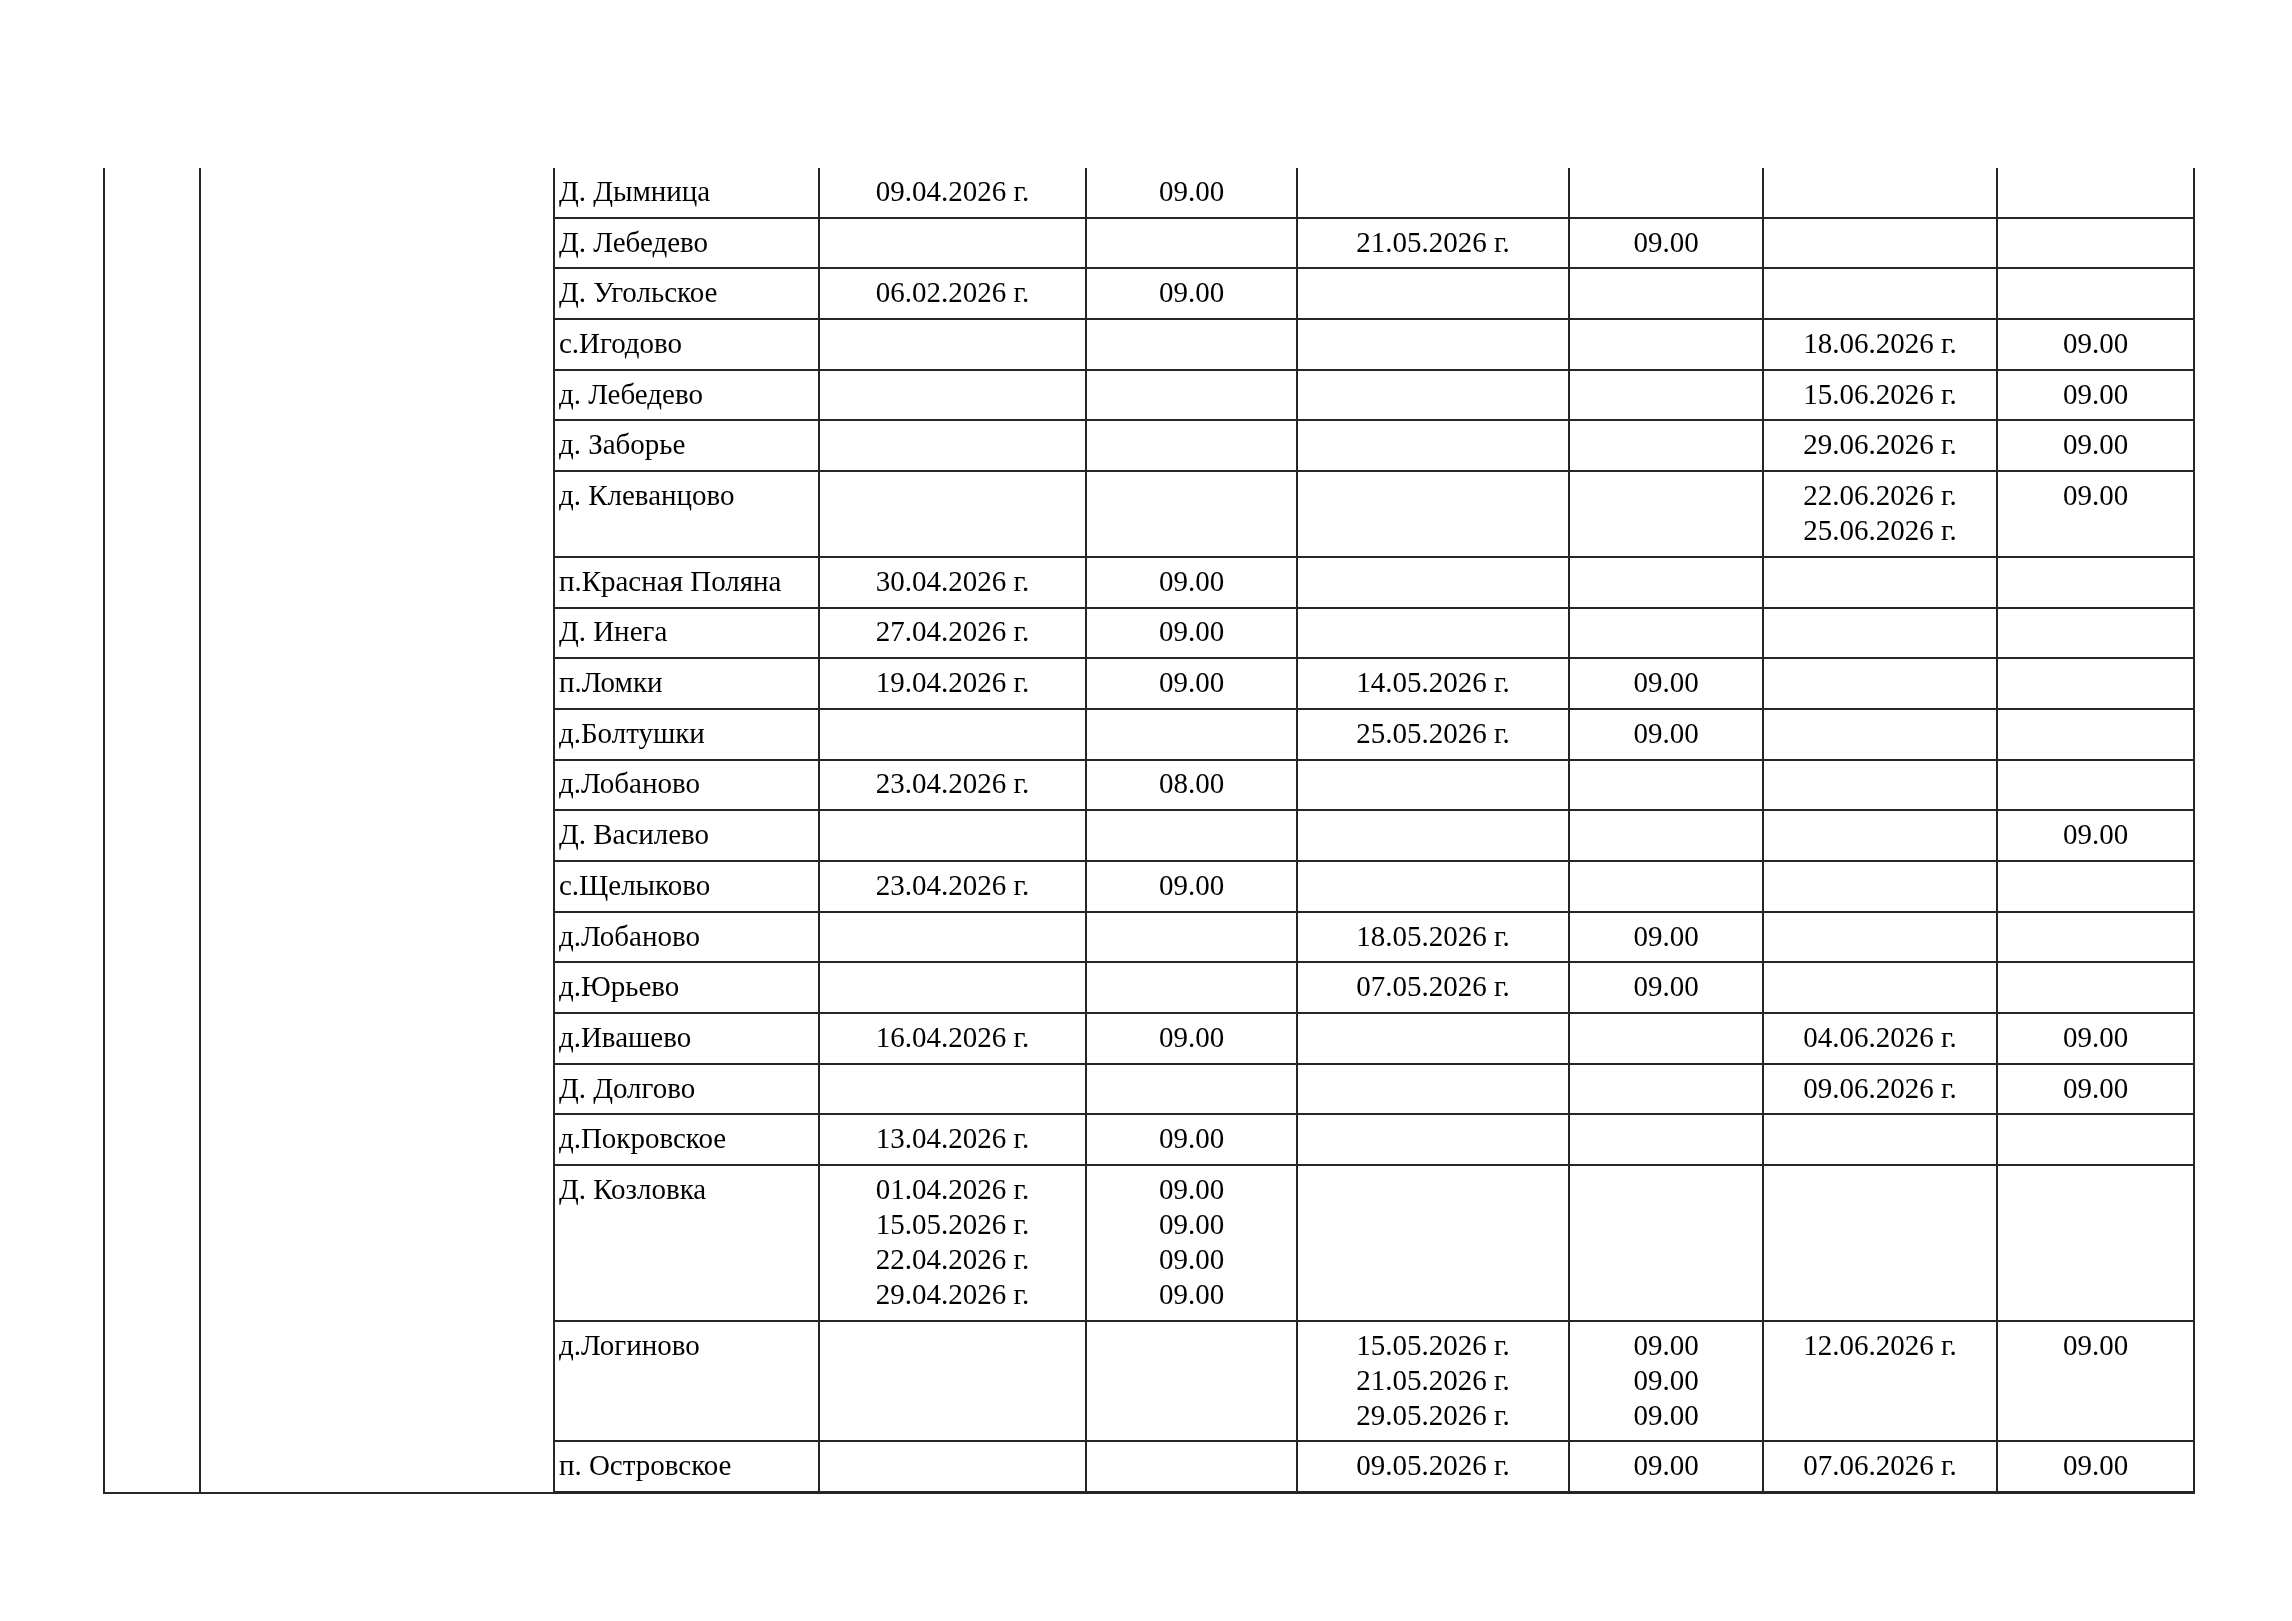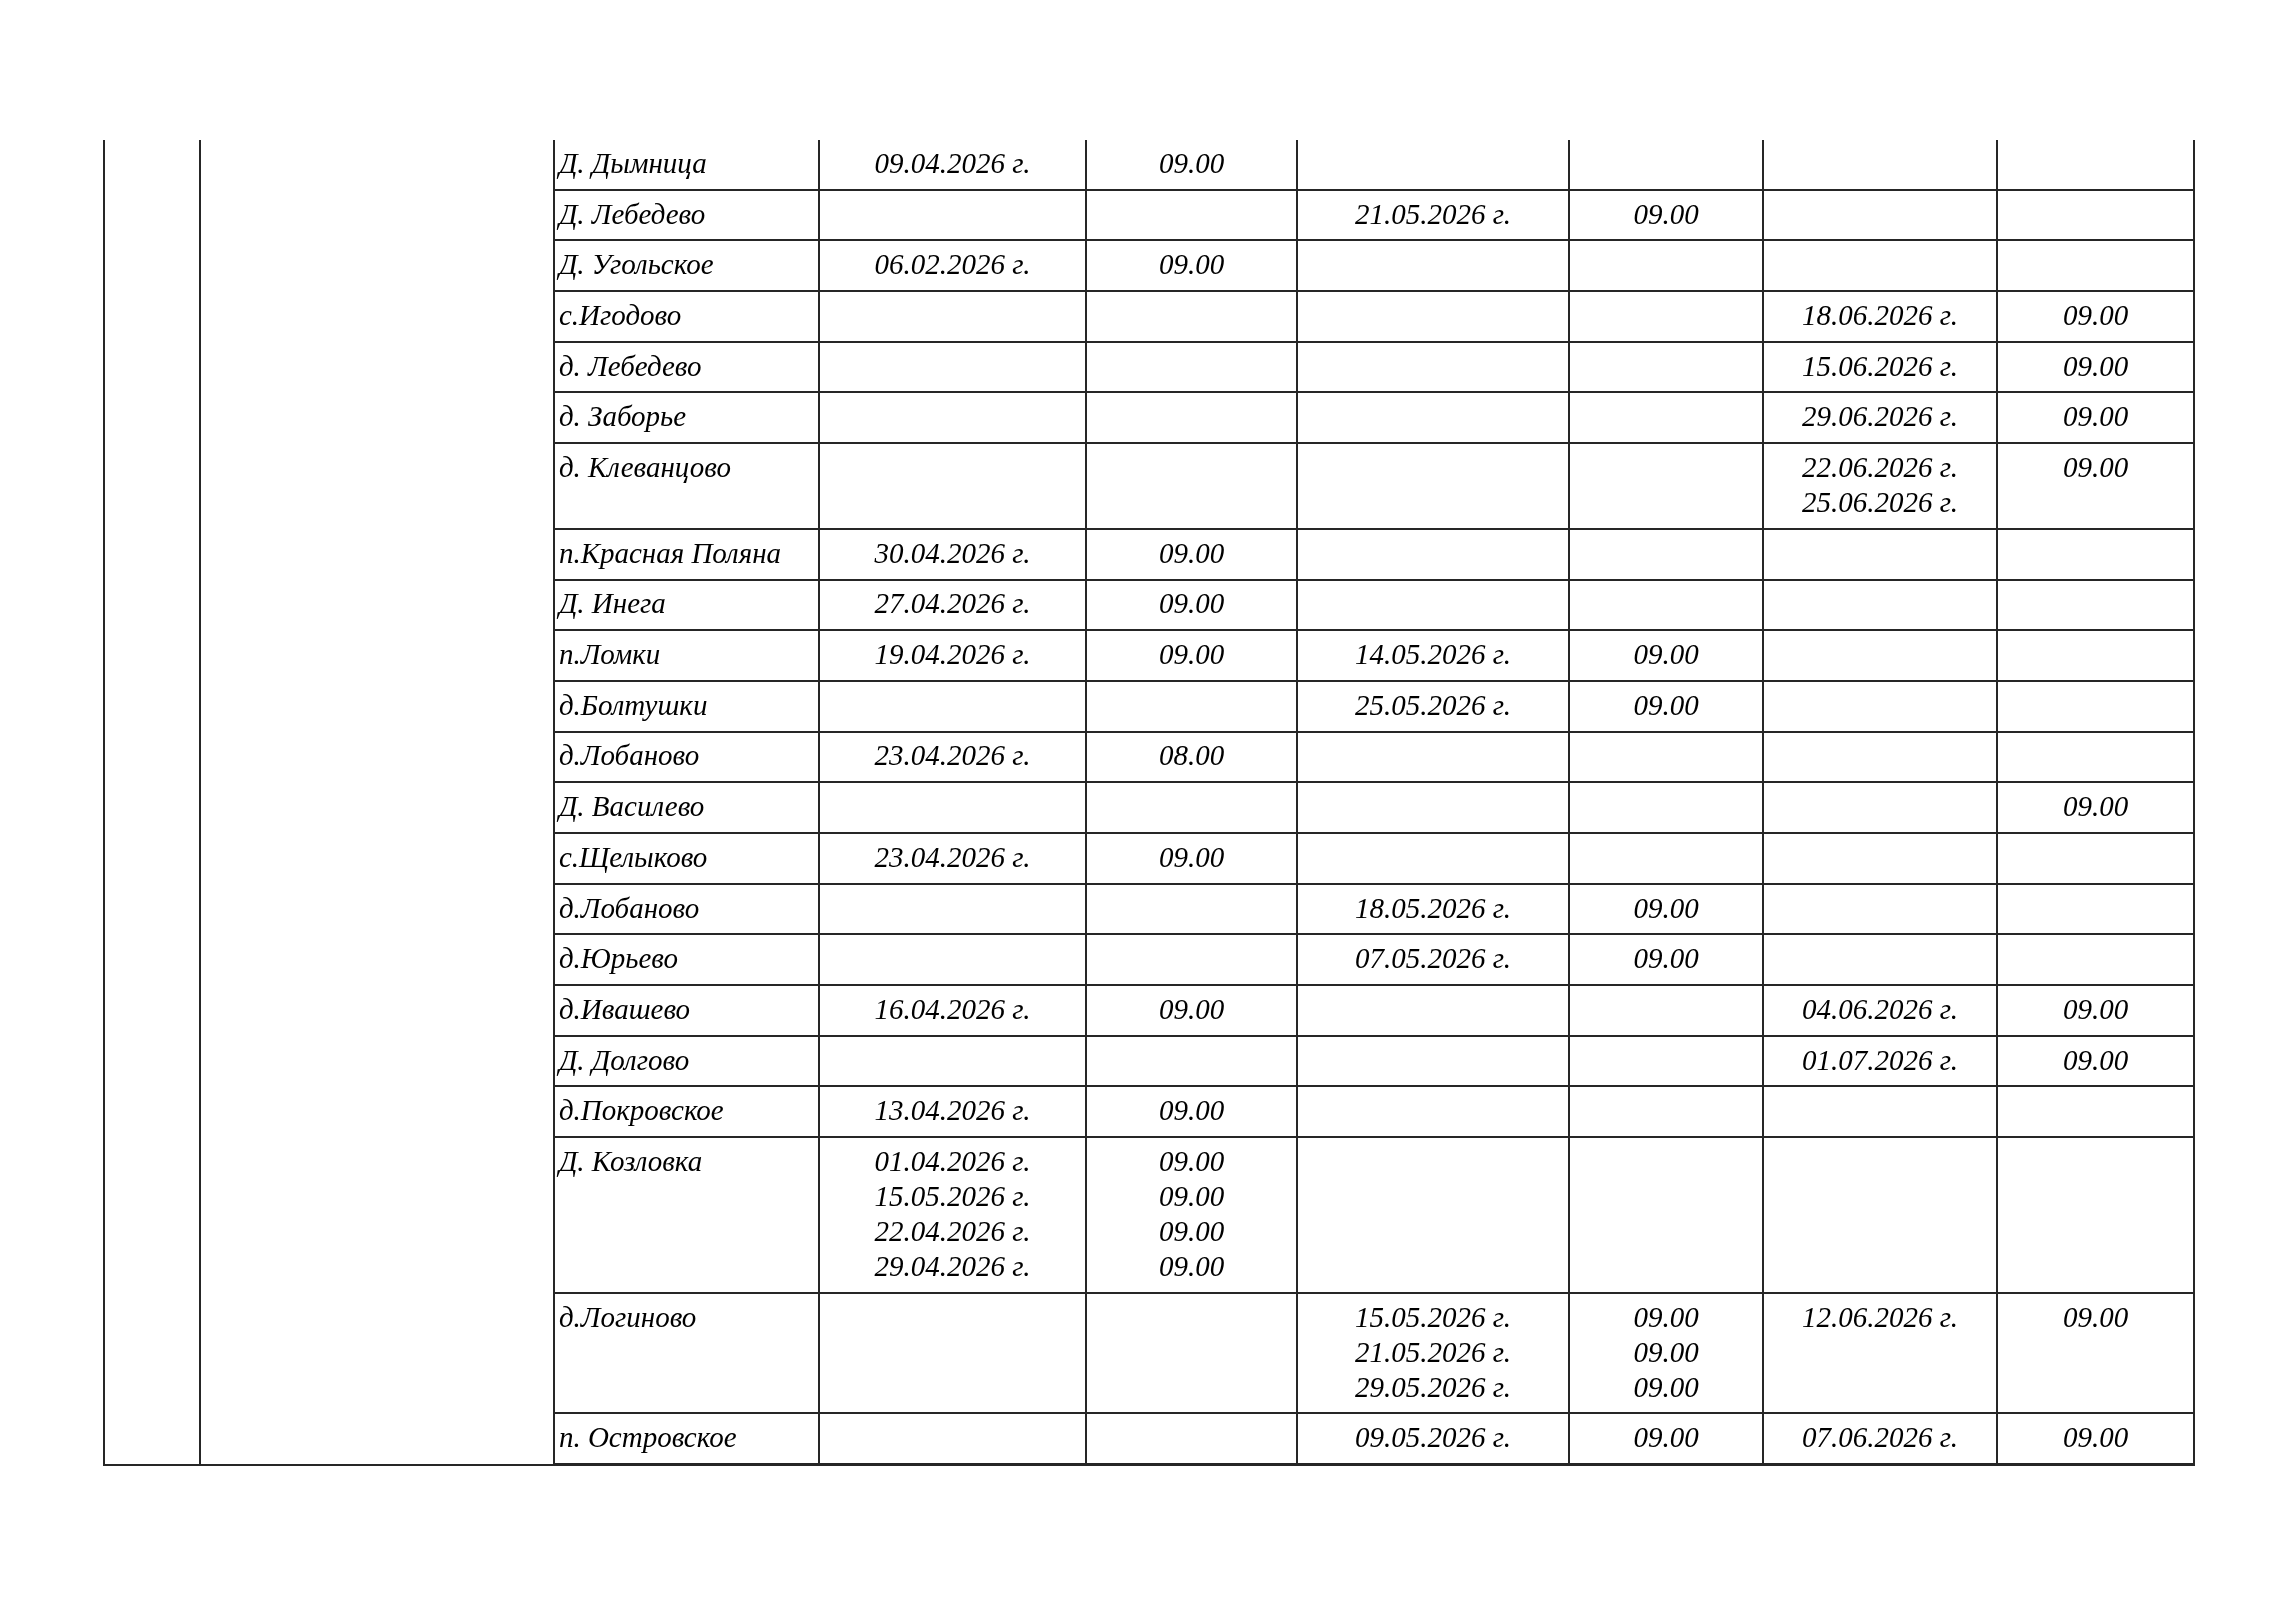--- a/index.html
+++ b/index.html
@@ -12,24 +12,23 @@
     width: 2293px;
     height: 1621px;
     font-family: "Liberation Serif", "DejaVu Serif", serif;
     font-size: 29px;
     color: #000000;
     overflow: hidden;
   }
   table.schedule {
     position: absolute;
     left: 103px;
-    top: 140px;
+    top: 168px;
     border-collapse: collapse;
     table-layout: fixed;
-    font-style: italic;
   }
   table.schedule td {
     border: 2.9px solid #262626;
     vertical-align: top;
     padding: 5.9px 3.9px 7.8px 3.9px;
     line-height: 35px;
     overflow: hidden;
   }
   table.schedule tr { height: 49px; }
   
@@ -290,21 +289,21 @@
           <div class="ln">09.00</div>
         </td>
       </tr>
       <tr>
         <td class="place">Д. Долгово</td>
         <td class="val"></td>
         <td class="val"></td>
         <td class="val"></td>
         <td class="val"></td>
         <td class="val">
-          <div class="ln">01.07.2026 г.</div>
+          <div class="ln">09.06.2026 г.</div>
         </td>
         <td class="val">
           <div class="ln">09.00</div>
         </td>
       </tr>
       <tr>
         <td class="place">д.Покровское</td>
         <td class="val">
           <div class="ln">13.04.2026 г.</div>
         </td>

